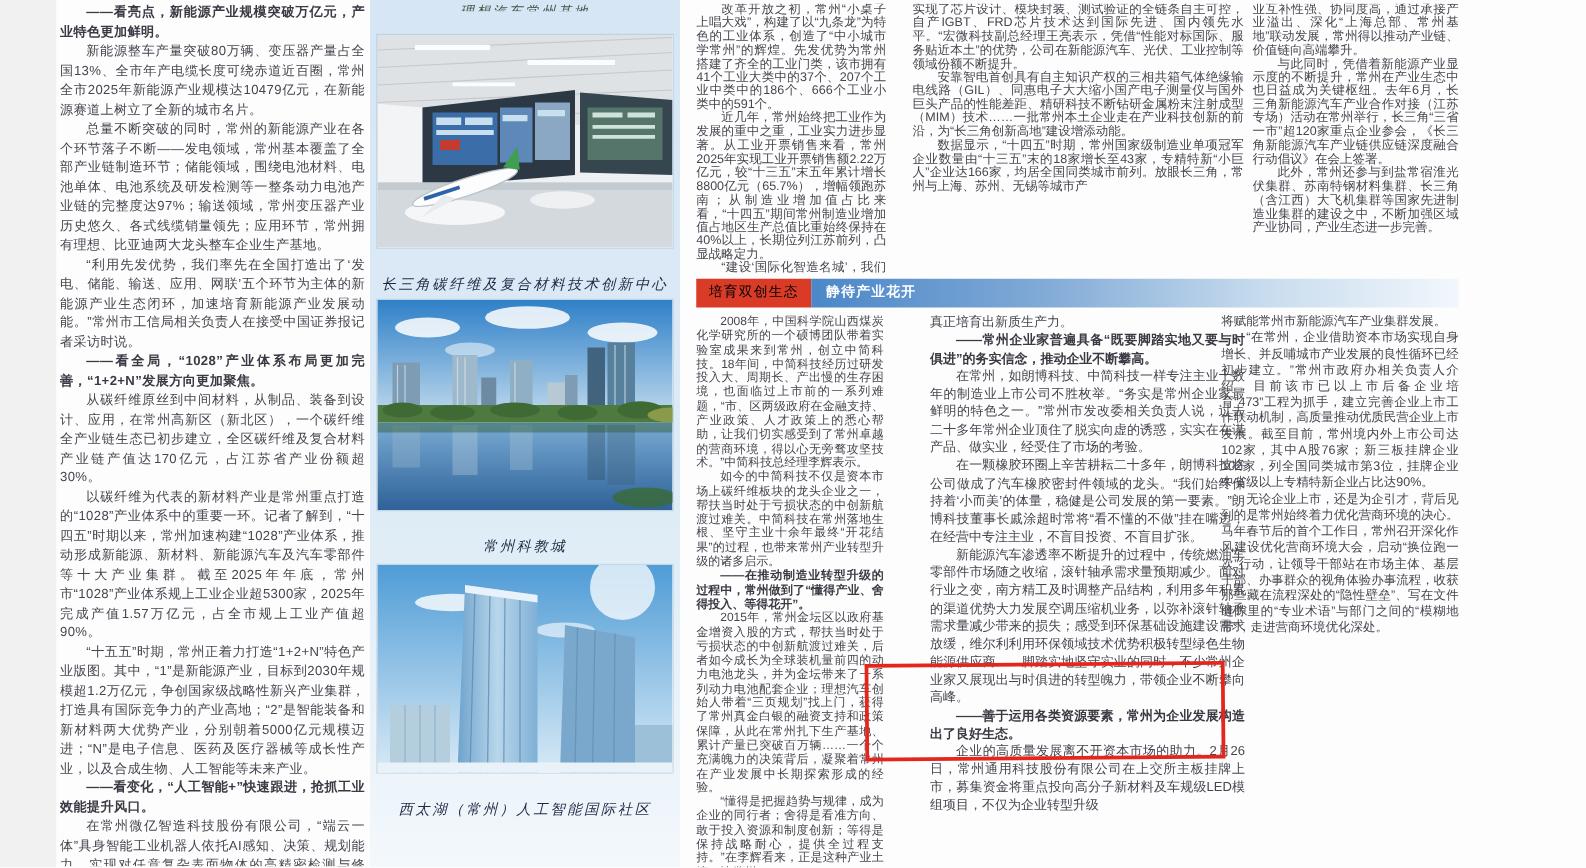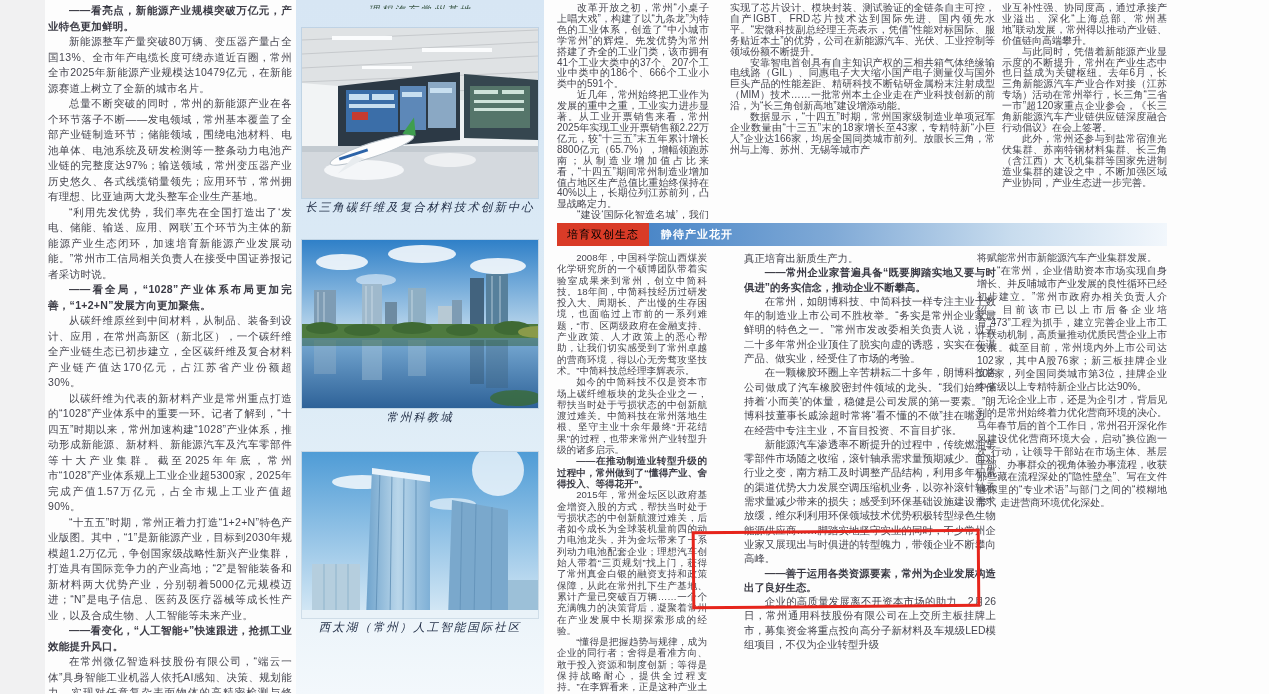--- a/index.html
+++ b/index.html
@@ -20,21 +20,21 @@
   .col-c2{left:977px;top:252px;width:190px;height:442px;font-size:10px;line-height:12.9px;}
 
   
   .photo-panel{position:absolute;left:296px;top:0;width:248px;height:694px;
     background:linear-gradient(180deg,#d7e6f4 0%,#dcebf6 55%,#eaf3f9 85%,#f3f8fc 100%);}
   .clip-cap{position:absolute;left:0;top:0;width:100%;height:9px;overflow:hidden;text-align:center;}
   .clip-cap span{display:inline-block;line-height:22px;margin-top:-13px;
     font-family:"Liberation Serif",serif;font-style:italic;font-size:11px;color:#3d5a4a;letter-spacing:2px;}
   .photo{position:absolute;left:6px;width:236px;box-shadow:0 0 0 1px rgba(120,150,180,.25);}
   .caption{position:absolute;left:0;width:100%;text-align:center;
-    font-family:"Liberation Serif",serif;font-style:italic;font-size:11.5px;color:#1e2b44;letter-spacing:2px;}
+    font-family:"Liberation Serif",serif;font-style:italic;font-size:11.5px;color:#1e2b44;letter-spacing:2px;margin-top:20px;}
 
   
   .sec-header{position:absolute;left:557px;top:223px;width:610px;height:23px;display:flex;}
   .sec-tag{background:#d93b27;color:#000000;font-weight:normal;font-size:11px;line-height:23px;
     padding:0 10px;letter-spacing:1px;white-space:nowrap;}
   .sec-bar{flex:1;background:linear-gradient(90deg,#4b87c8 0%,#7fa9d6 35%,#c8dcee 70%,#f2f7fc 100%);
     color:#fff;font-weight:bold;font-size:11px;line-height:23px;padding-left:12px;letter-spacing:1px;}
 
   
   .hl-box{position:absolute;left:692px;top:530px;width:282px;height:72px;

